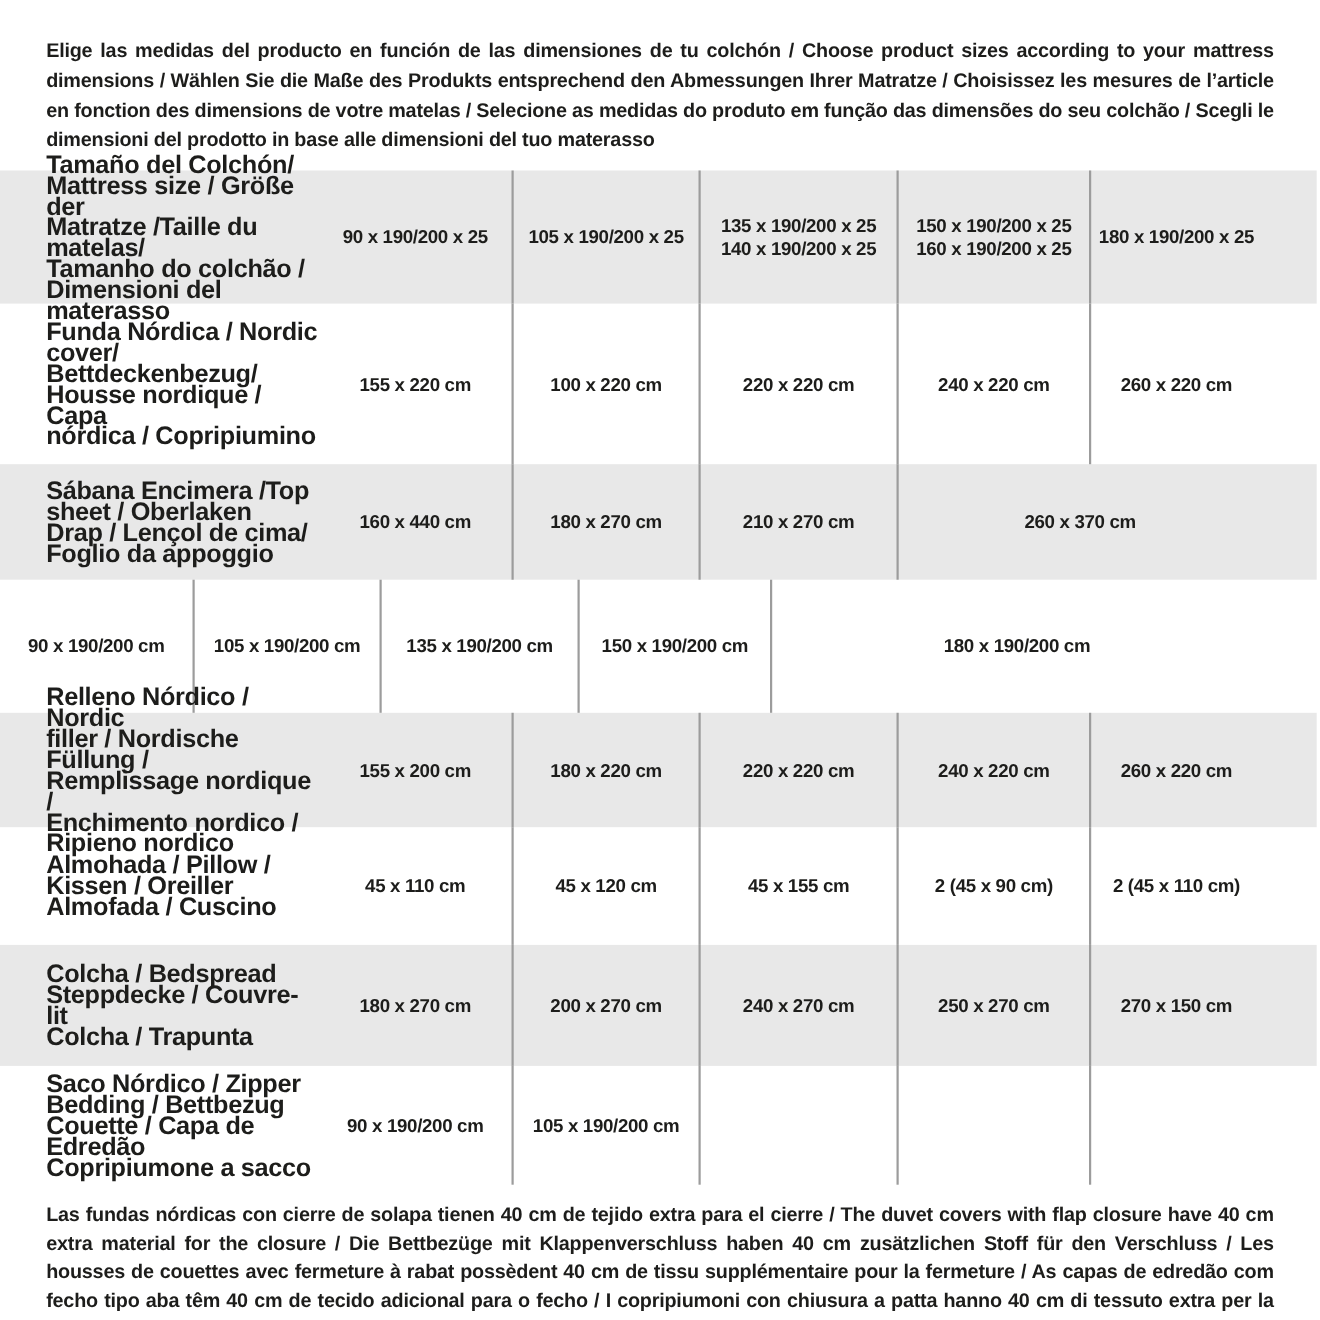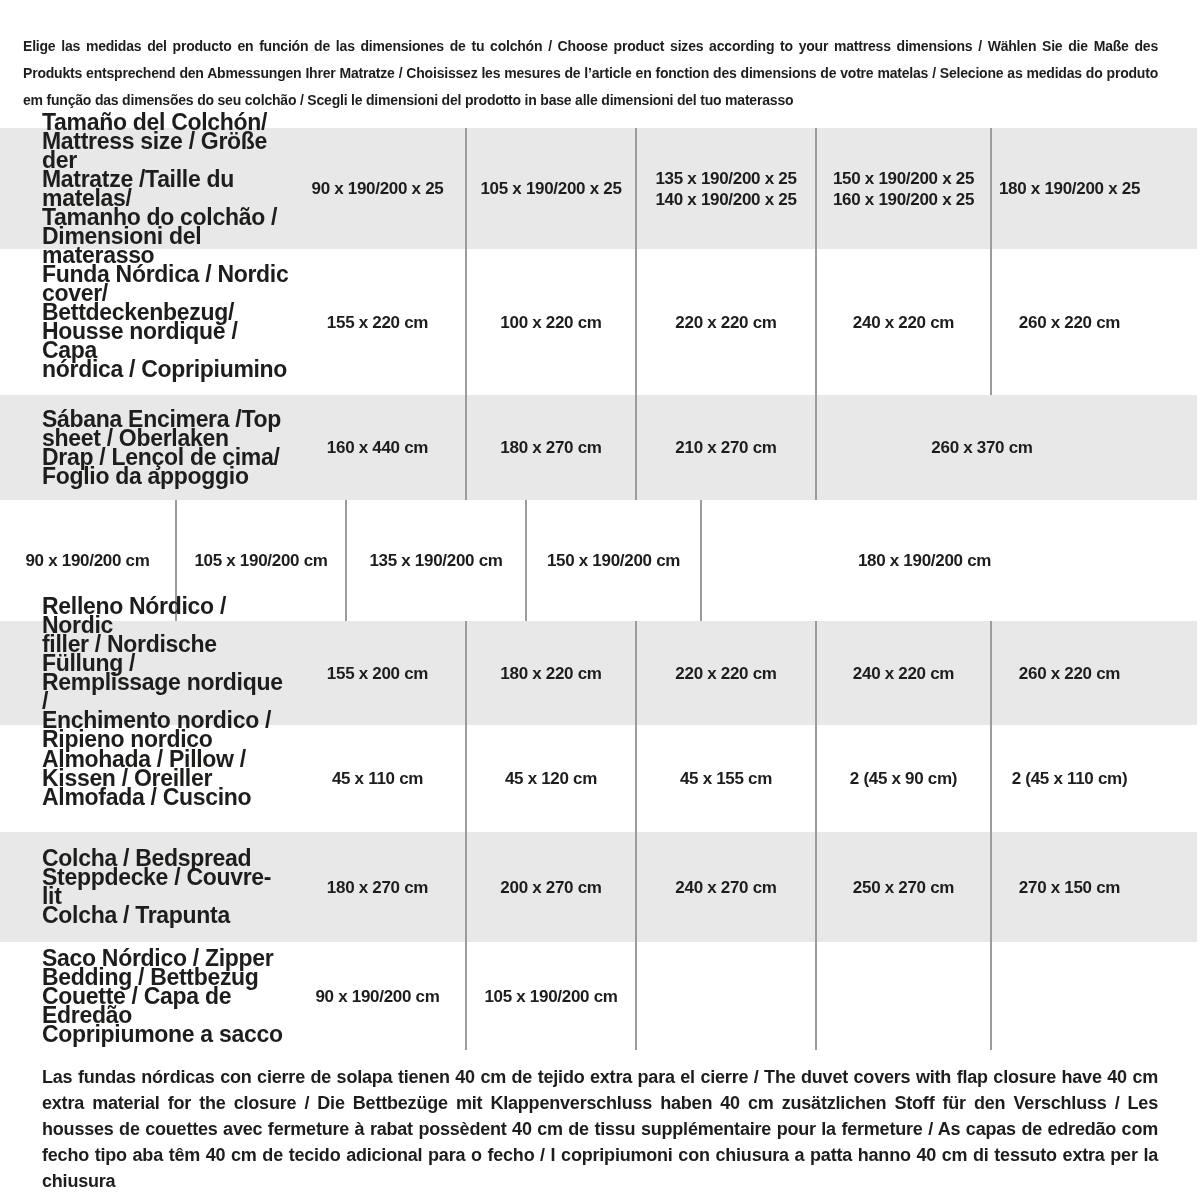--- a/index.html
+++ b/index.html
@@ -11,22 +11,22 @@
   html,body{margin:0;padding:0;}
   body{
     width:1200px;height:1200px;
     background:var(--background);
     font-family:"Liberation Sans",sans-serif;
     font-weight:bold;
     color:var(--text);
     overflow:hidden;
   }
   .intro{
-    padding:33px 42px 0 23px;
-    font-size:14px;
+    padding:33px 42px 0 42px;
+    font-size:18px;
     line-height:27px;
     letter-spacing:-0.2px;
     text-align:justify;
   }
   .size-table{
     margin-top:14px;
     width:1197px;
   }
   .row{display:flex;}
   .row:nth-child(odd){background:var(--row-shade);}

